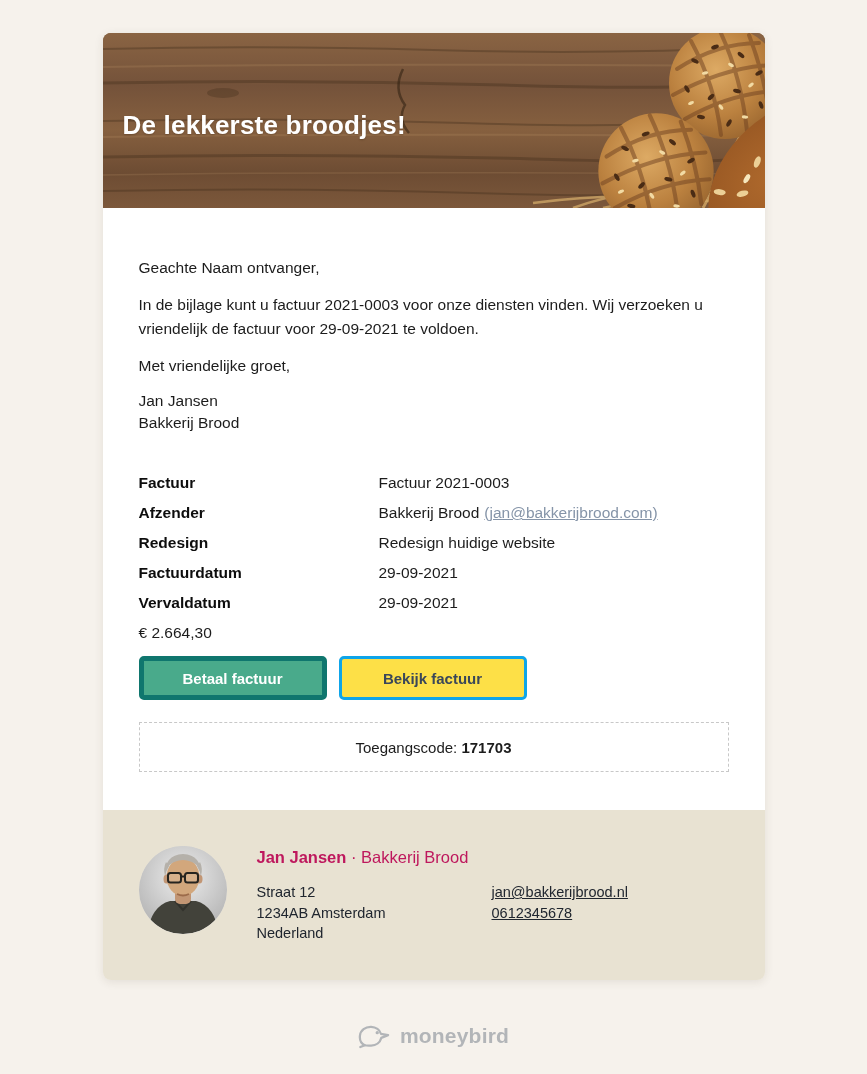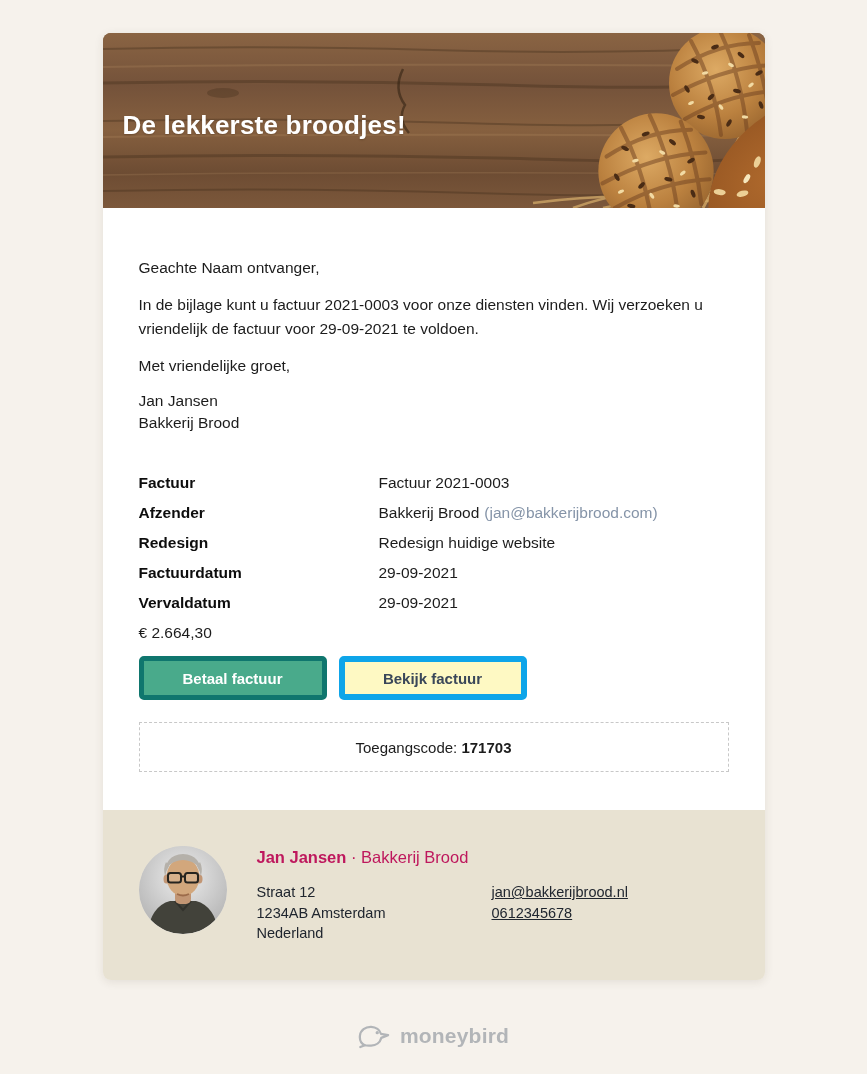--- a/index.html
+++ b/index.html
@@ -28,31 +28,31 @@
   
   .email-body { background:#ffffff; padding:48px 36px 38px; }
   .para { font-size:15.5px; line-height:24px; color:#1c1c1c; }
   .para + .para { margin-top:13px; }
   .signature { margin-top:12px; font-size:15.5px; line-height:22px; }
   
   .details { margin-top:40px; }
   .detail-row { display:flex; align-items:baseline; height:20px; margin-bottom:10px; font-size:15.5px; }
   .detail-label { width:240px; font-weight:bold; color:#0d0d0d; flex-shrink:0; }
   .detail-value { color:#1c1c1c; }
-  .detail-link { color:#8594a8; margin-left:5px; cursor:pointer; }
+  .detail-link { color:#8594a8; text-decoration:underline; margin-left:5px; cursor:pointer; }
   
   .buttons { display:flex; gap:12px; margin-top:12px; }
   .btn {
     width:188px; height:44px; border-radius:5px;
     display:flex; align-items:center; justify-content:center;
     font-family:"Liberation Sans", sans-serif;
     font-size:15px; font-weight:bold; cursor:pointer;
   }
   .btn-pay  { background:#49aa8b; border:5px solid #0f766e; color:#ffffff; }
-  .btn-view { background:#fef9c3; border:6px solid #0ea5e9; color:#3a4759; }
+  .btn-view { background:#fde047; border:3px solid #0ea5e9; color:#3a4759; }
   
   .access-box {
     margin-top:22px;
     border:1px dashed #c8c8c8;
     padding:16px 10px 15px;
     text-align:center;
     font-size:15px; color:#1c1c1c;
   }
   .access-code { font-weight:bold; }
   

